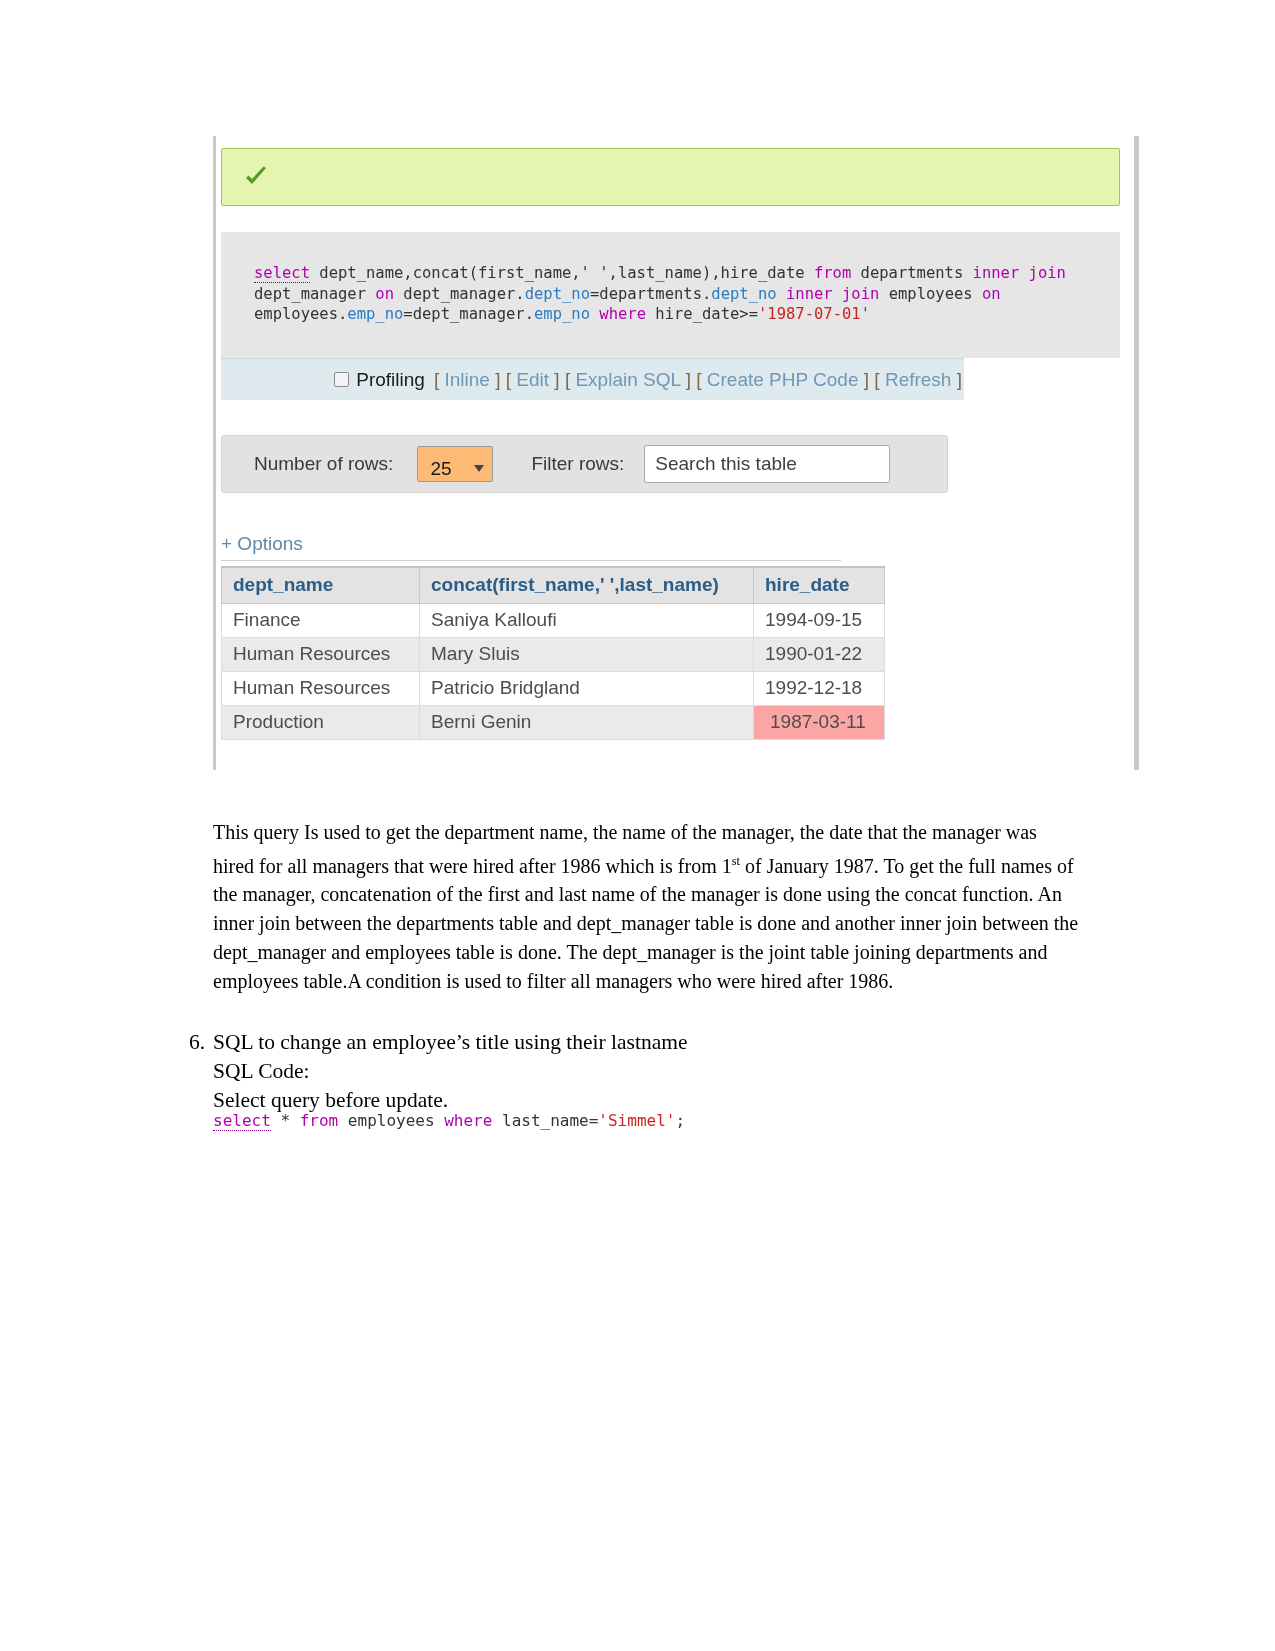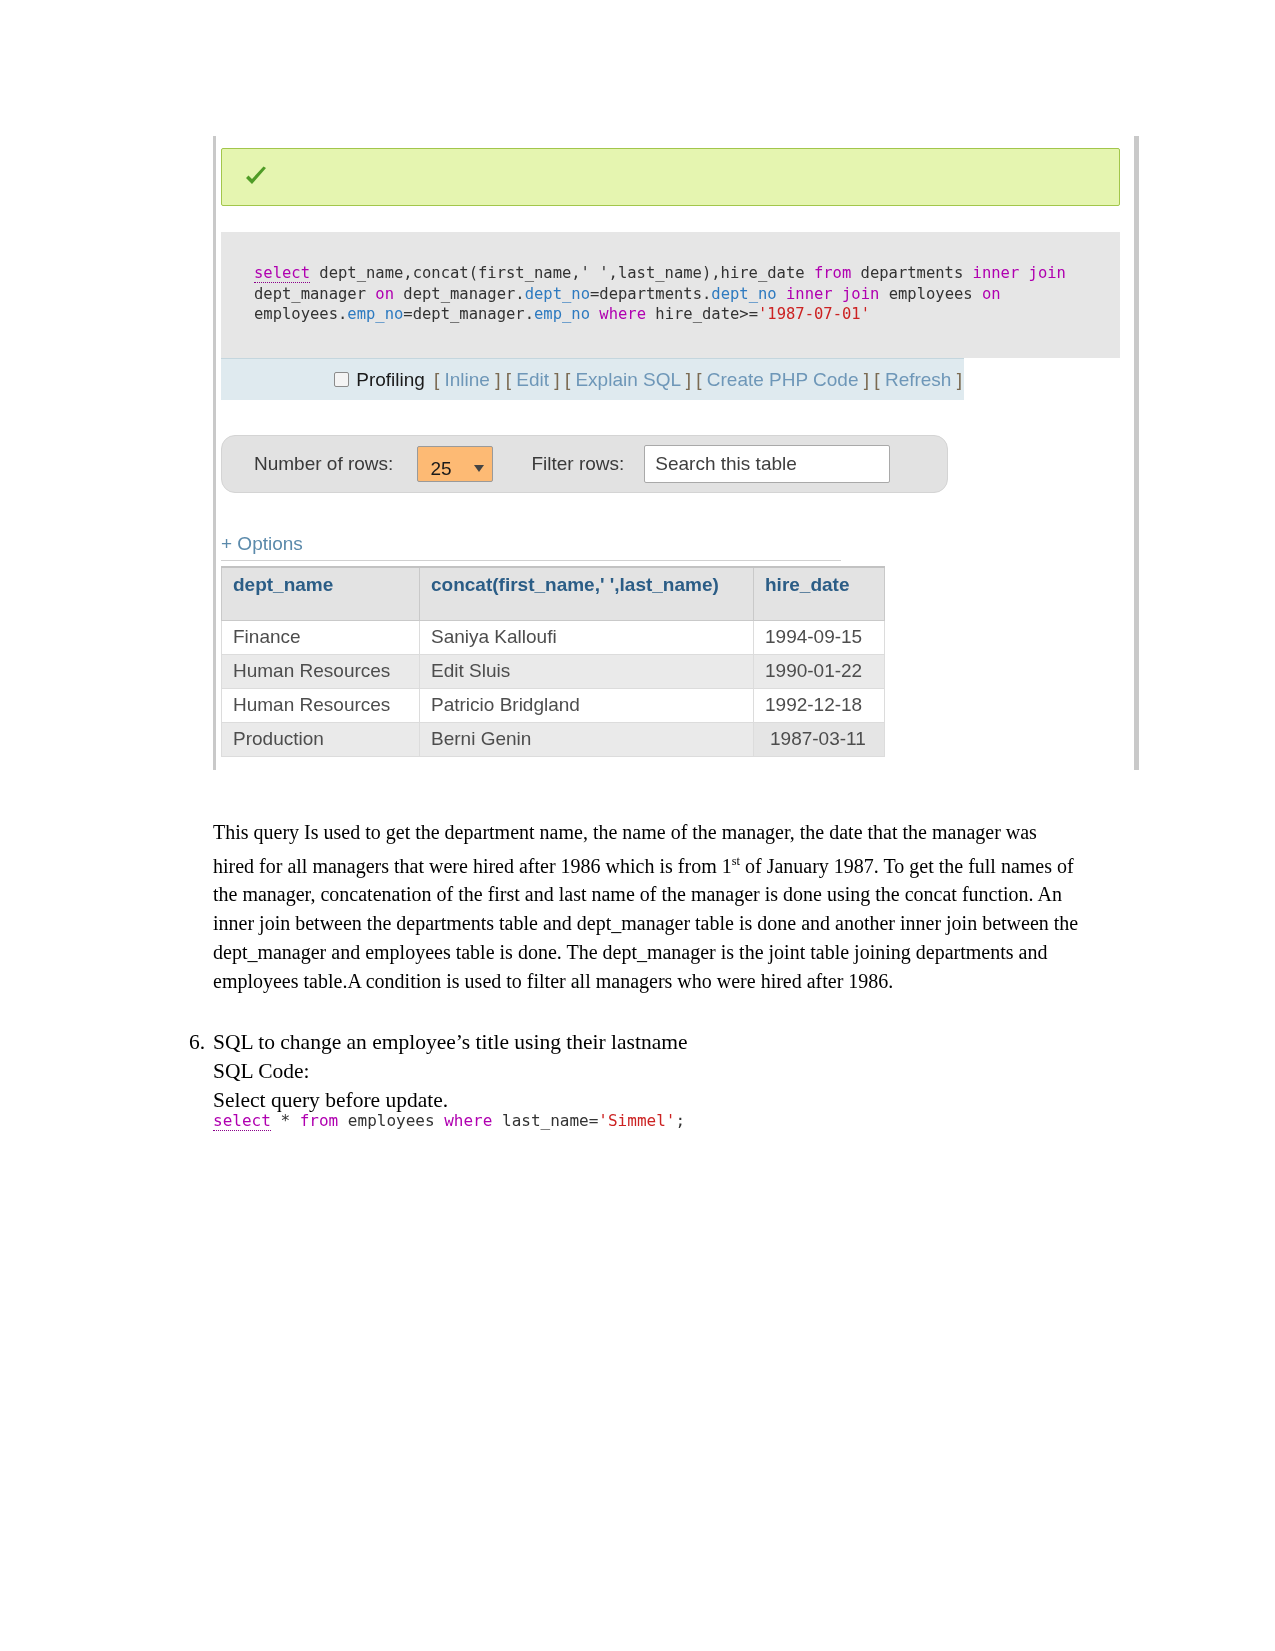--- a/index.html
+++ b/index.html
@@ -141,21 +141,21 @@
 
   
   .pma-toolbar {
     position: absolute;
     left: 8px;
     top: 299px;
     width: 727px;
     height: 58px;
     background: #e2e2e2;
     border: 1px solid #d4d4d4;
-    border-radius: 14px;
+    border-radius: 3px;
     box-sizing: border-box;
     display: flex;
     align-items: center;
   }
   .tb-label {
     font-size: 19px;
     color: #3a3a3a;
   }
   .tb-label.rows   { margin-left: 32px; }
   .tb-label.filter { margin-left: 38px; }
@@ -220,38 +220,38 @@
     top: 430px;
     border-collapse: collapse;
     font-size: 19px;
     background: #ffffff;
   }
   .pma-table th {
     background: #e3e3e3;
     color: #2b5d86;
     font-weight: bold;
     text-align: left;
-    padding: 6px 11px 24px 11px;
+    padding: 6px 11px 7px 11px;
     border: 1px solid #c9c9c9;
     border-top: 2px solid #c2c2c2;
     white-space: nowrap;
   }
   .pma-table td {
     color: #4d4d4d;
     padding: 5px 11px 6px 11px;
     border: 1px solid #dcdcdc;
     white-space: nowrap;
   }
   .pma-table tr.odd  td { background: #ffffff; }
   .pma-table tr.even td { background: #eaeaea; }
   .pma-table th.c-dept  { width: 175px; }
   .pma-table th.c-name  { width: 311px; }
   .pma-table th.c-date  { width: 108px; }
   
-  .pma-table tr.marked td.hl { background: #e5e5e5; padding-left: 16px; }
+  .pma-table tr.marked td.hl { background: #fca5a5; padding-left: 16px; }
 
   
   .doc-para {
     position: absolute;
     left: 213px;
     top: 798px;
     width: 866px;
     font-family: "Liberation Serif", serif;
     font-size: 20px;
     line-height: 28.8px;
@@ -338,21 +338,21 @@
       </tr>
     </thead>
     <tbody>
       <tr class="odd">
         <td>Finance</td>
         <td>Saniya Kalloufi</td>
         <td>1994-09-15</td>
       </tr>
       <tr class="even">
         <td>Human Resources</td>
-        <td>Edit Sluis</td>
+        <td>Mary Sluis</td>
         <td>1990-01-22</td>
       </tr>
       <tr class="odd">
         <td>Human Resources</td>
         <td>Patricio Bridgland</td>
         <td>1992-12-18</td>
       </tr>
       <tr class="even marked">
         <td>Production</td>
         <td>Berni Genin</td>

